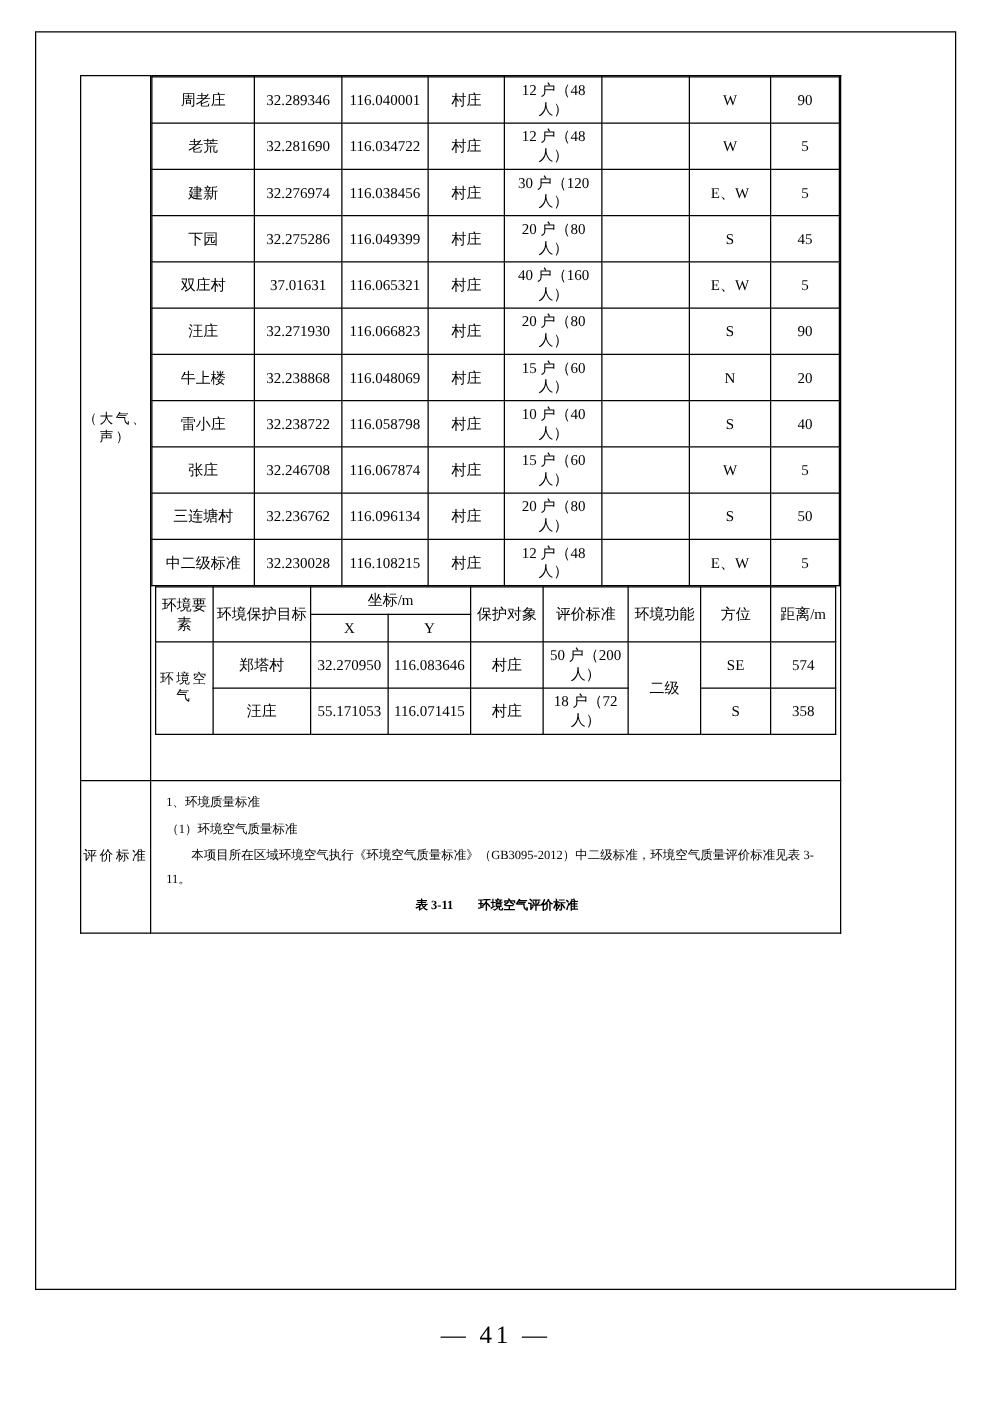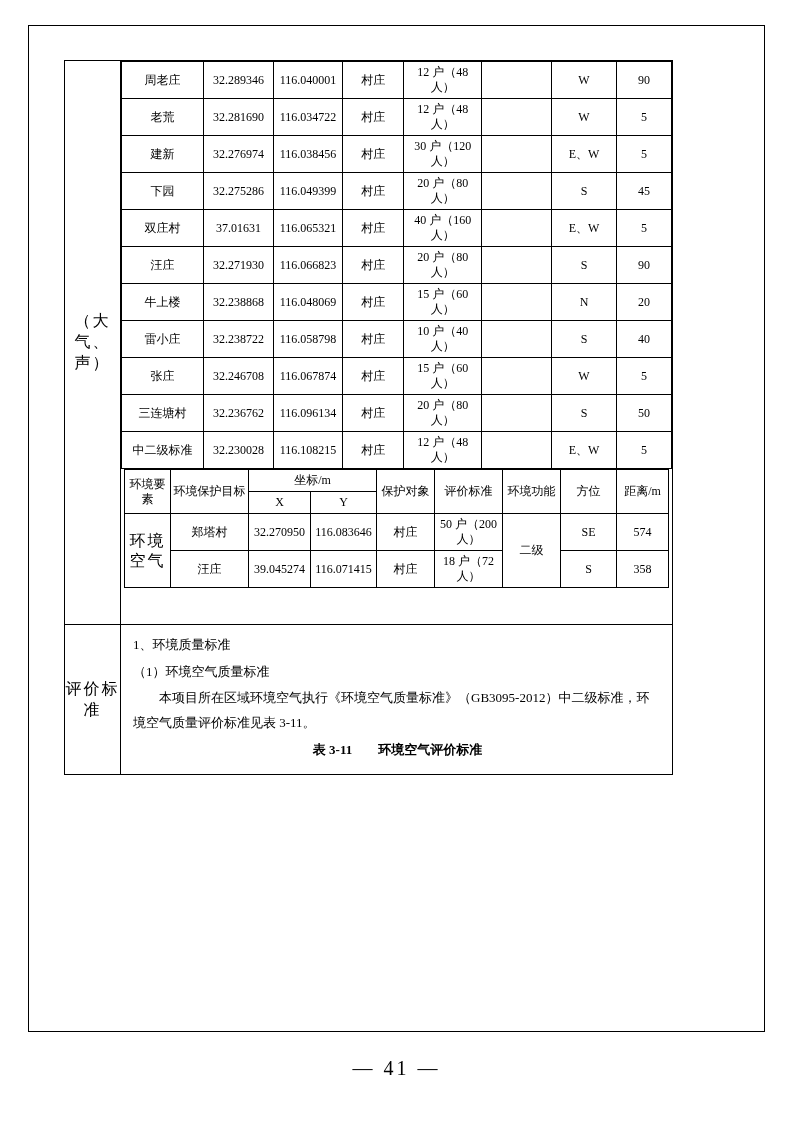--- a/index.html
+++ b/index.html
@@ -67,31 +67,31 @@
     border: 1px solid #000;
     text-align: center;
     vertical-align: middle;
     font-weight: normal;
     padding: 3px 1px;
     line-height: 1.25;
   }
   .vtext {
     letter-spacing: 2px;
     line-height: 1.3;
-    font-size: 16px;
+    font-size: 11px;
   }
   .tbl-caption {
     text-align: center;
     font-weight: bold;
     font-size: 13px;
     padding: 7px 0 6px 0;
     letter-spacing: 0.5px;
   }
   .sec-text {
-    font-size: 13px;
+    font-size: 10px;
     line-height: 1.9;
     padding: 8px 10px 10px 12px;
   }
   .sec-text p {
     margin: 0 0 2px 0;
   }
   .indent2 {
     text-indent: 2em;
   }
   .center-bold {
@@ -290,21 +290,21 @@
                 <td>32.270950</td>
                 <td>116.083646</td>
                 <td>村庄</td>
                 <td>50 户（200 人）</td>
                 <td rowspan="2">二级</td>
                 <td>SE</td>
                 <td>574</td>
               </tr>
               <tr>
                 <td>汪庄</td>
-                <td>39.045274</td>
+                <td>55.171053</td>
                 <td>116.071415</td>
                 <td>村庄</td>
                 <td>18 户（72 人）</td>
                 <td>S</td>
                 <td>358</td>
               </tr>
             </tbody>
           </table>
           </div>
           <div style="height:28px;"></div>

